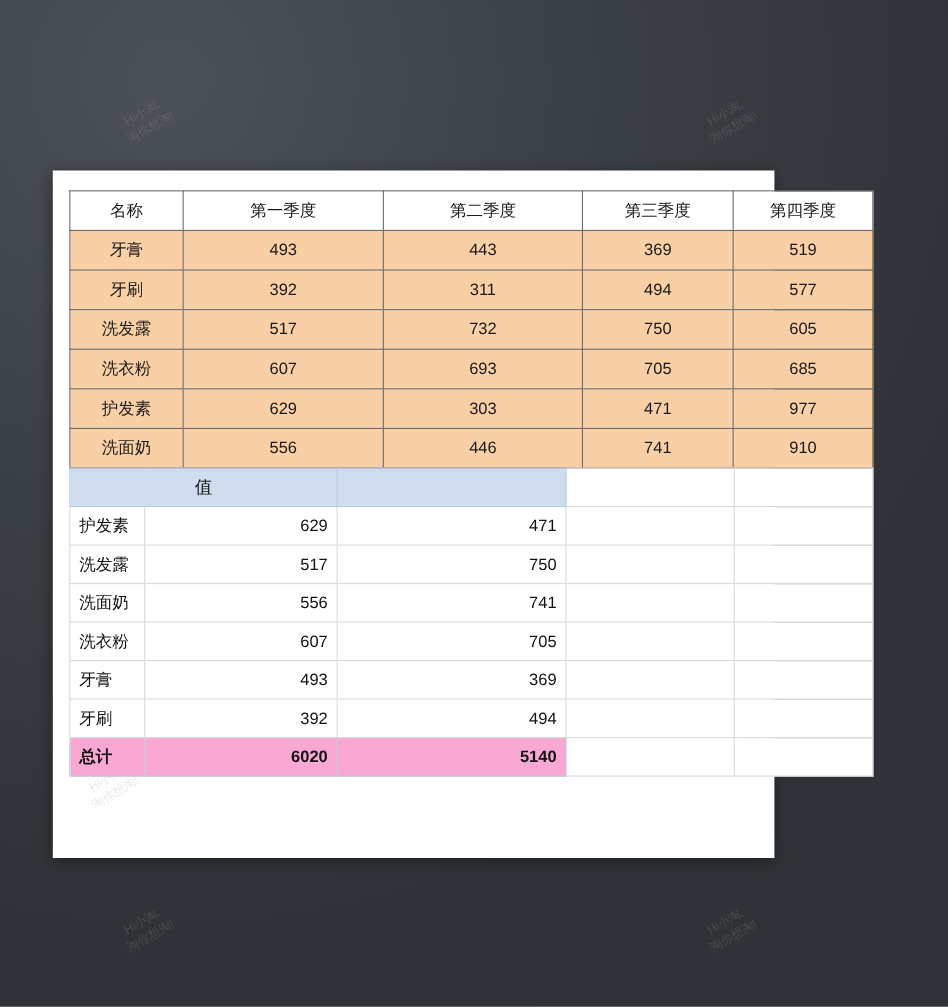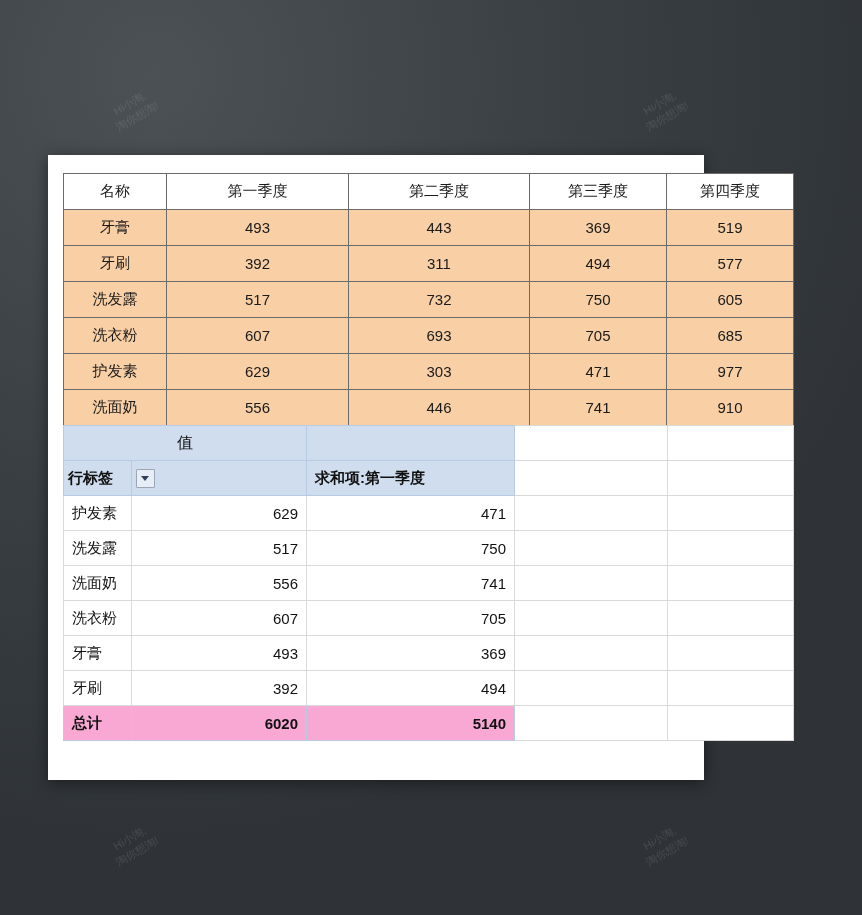--- a/index.html
+++ b/index.html
@@ -268,31 +268,20 @@
           <col class="p4">
       </colgroup>
       <tbody>
         <tr class="row-values">
           <td class="vlabel" colspan="2">值</td>
           <td></td>
           <td class="blank"></td>
           <td class="blank"></td>
         </tr>
 
-        <tr class="row-header">
-          <td class="rowlabel" colspan="1">
-            <span>行标签</span>
-          </td>
-          <td style="padding-left:0;">
-            <span class="filter-btn"></span>
-          </td>
-          <td>求和项:第一季度</td>
-          <td class="blank"></td>
-          <td class="blank"></td>
-        </tr>
 
         <tr>
           <td class="rowlabel-plain" colspan="1">护发素</td>
           <td class="num">629</td>
           <td class="num">471</td>
           <td class="blank"></td>
           <td class="blank"></td>
         </tr>
         <tr>
           <td class="rowlabel-plain">洗发露</td>

